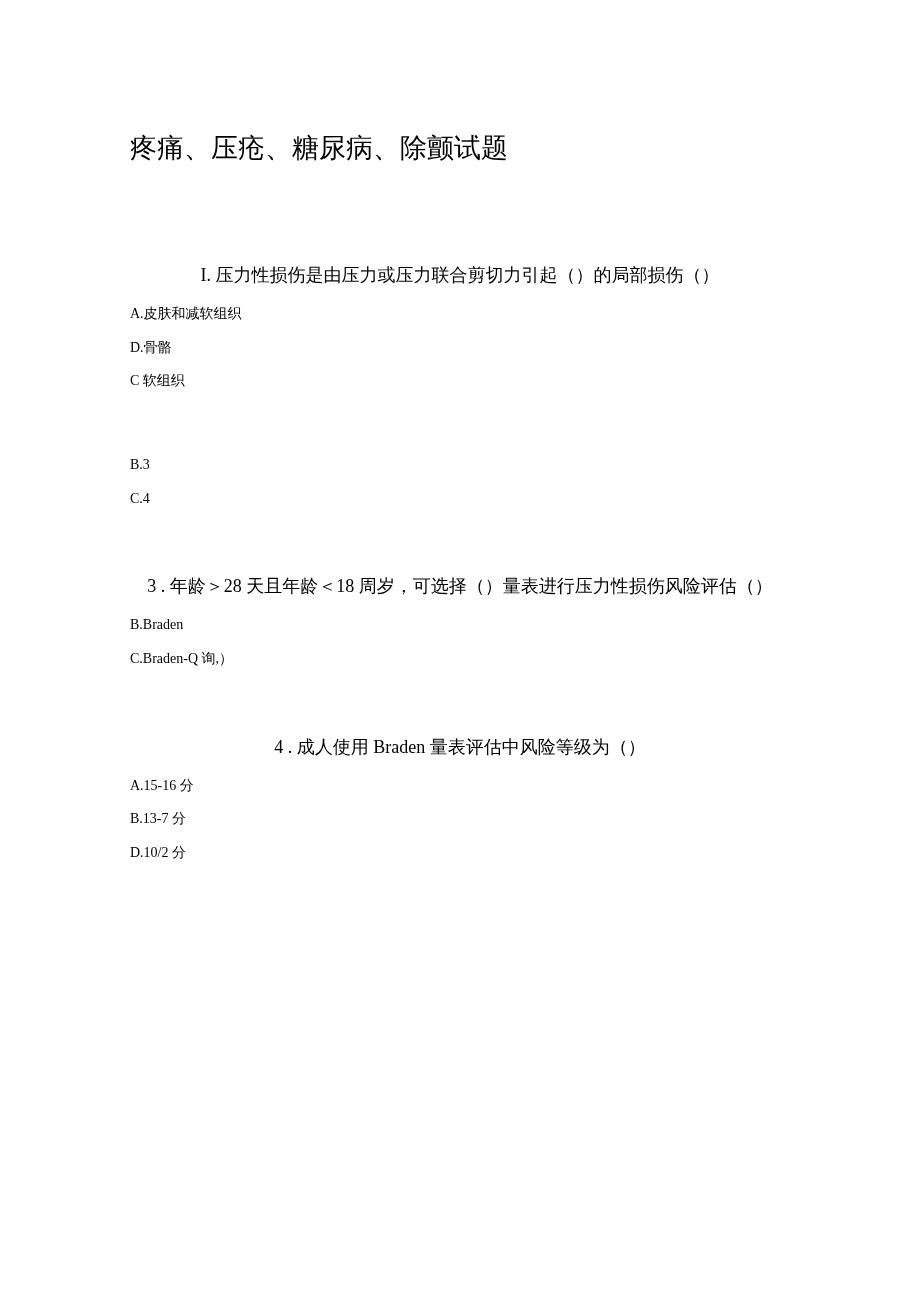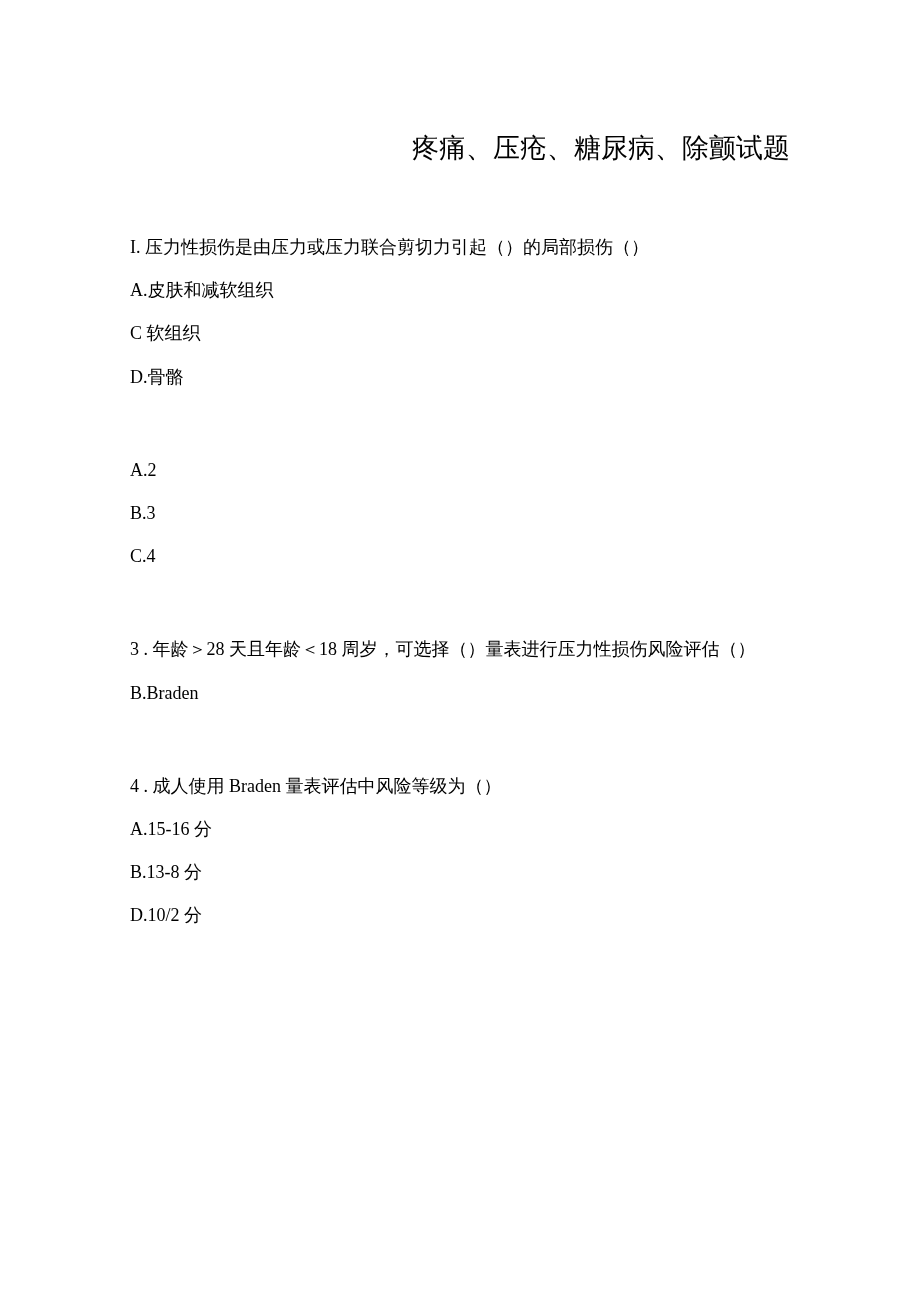--- a/index.html
+++ b/index.html
@@ -9,65 +9,66 @@
     }
     body {
       width: 920px;
       height: 1301px;
       background: #ffffff;
       font-family: "SimSun", serif;
       color: #000000;
       padding: 130px 130px 0 130px;
     }
     .title {
-      text-align: right;
+      text-align: left;
       font-size: 27px;
-      margin-bottom: 60px;
+      margin-bottom: 88px;
       font-weight: normal;
     }
     .question {
       margin-bottom: 50px;
     }
     .question-text {
       font-size: 18px;
       line-height: 2.4;
       margin-bottom: 0;
+      text-align: center;
     }
     .option {
-      font-size: 18px;
+      font-size: 14px;
       line-height: 2.4;
     }
   </style>
 </head>
 <body>
 
 <h1 class="title">疼痛、压疮、糖尿病、除颤试题</h1>
 
 <div class="question">
   <div class="question-text">
     <span>I.</span><span> 压力性损伤是由压力或压力联合剪切力引起（）的局部损伤（）</span>
   </div>
   <div class="option">A.皮肤和减软组织</div>
+  <div class="option">D.骨骼</div>
   <div class="option">C 软组织</div>
-  <div class="option">D.骨骼</div>
 </div>
 
 <div class="question">
-  <div class="option">A.2</div>
   <div class="option">B.3</div>
   <div class="option">C.4</div>
 </div>
 
 <div class="question">
   <div class="question-text">
     <span>3 </span><span> . 年龄＞28 天且年龄＜18 周岁，可选择（）量表进行压力性损伤风险评估（）</span>
   </div>
   <div class="option">B.Braden</div>
+  <div class="option">C.Braden-Q 询,）</div>
 </div>
 
 <div class="question">
   <div class="question-text">
     <span>4 </span><span> . 成人使用 Braden 量表评估中风险等级为（）</span>
   </div>
   <div class="option">A.15-16 分</div>
-  <div class="option">B.13-8 分</div>
+  <div class="option">B.13-7 分</div>
   <div class="option">D.10/2 分</div>
 </div>
 
 </body></html>

